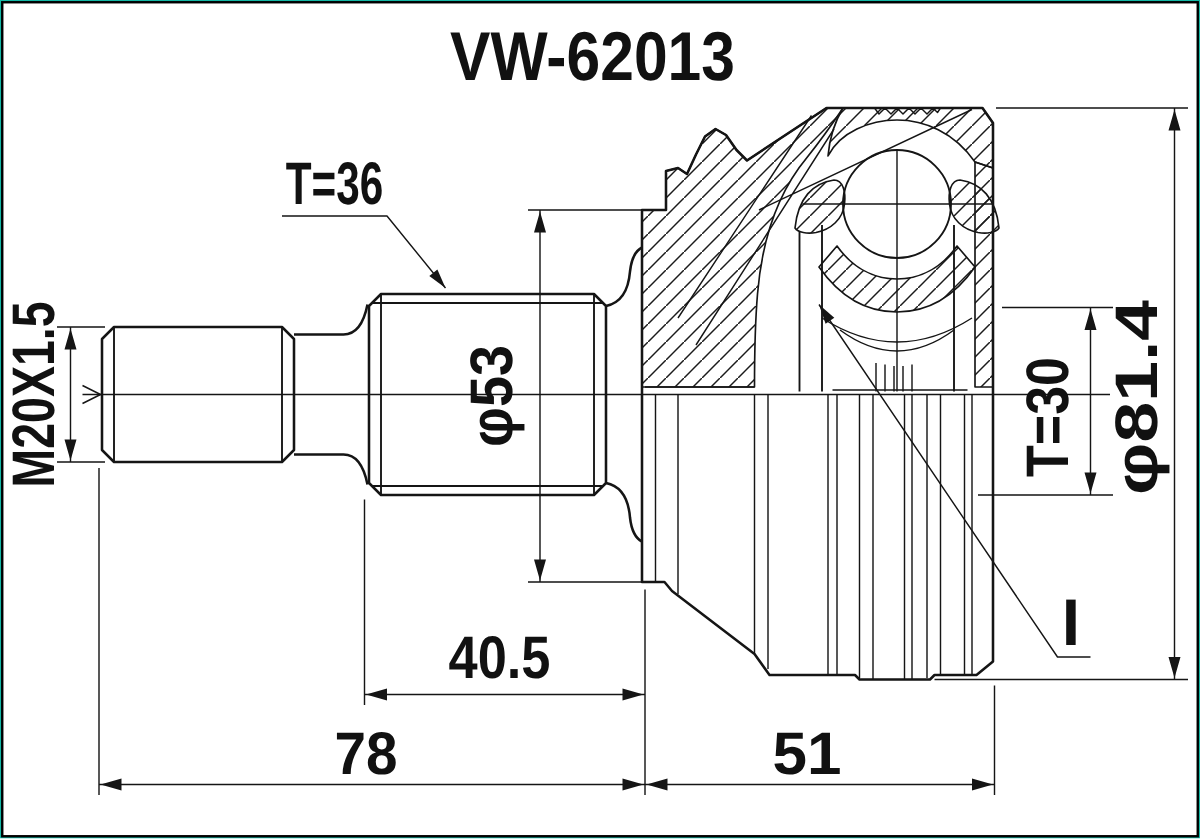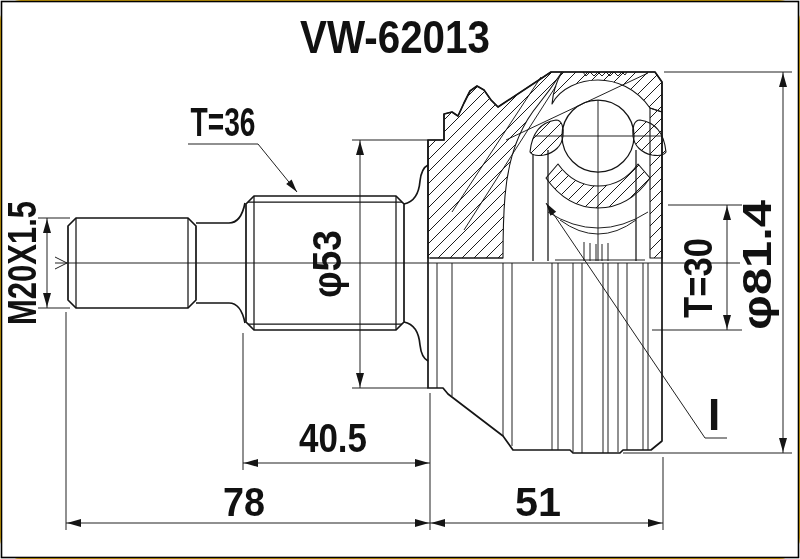--- a/index.html
+++ b/index.html
@@ -1,17 +1,17 @@
 <!DOCTYPE html>
 <html><head>
 <meta charset="utf-8">
 <style>
   html,body{margin:0;padding:0;background:#fff;}
   body{font-family:"Liberation Sans",sans-serif;}
-  #stage{width:800px;height:559px;position:relative;background:#eab308;border-radius:21px;}
+  #stage{width:800px;height:559px;position:relative;background:#14b8a6;}
   svg{display:block;}
   .lnT{stroke:#151515;stroke-width:1.7;fill:none;stroke-linejoin:round;}
   .lnM{stroke:#151515;stroke-width:1.25;fill:none;stroke-linejoin:round;}
   .lnF{stroke:#151515;stroke-width:0.95;fill:none;stroke-linejoin:round;}
   .hat{fill:url(#hatch);stroke:#151515;stroke-width:1.1;stroke-linejoin:round;}
   .arw{fill:#151515;stroke:none;}
   .txt{fill:#111;font-weight:bold;font-size:40px;}
   .ttl{fill:#111;font-weight:bold;font-size:46px;}
   .mark{fill:#111;font-weight:bold;font-size:44px;}
 </style>

